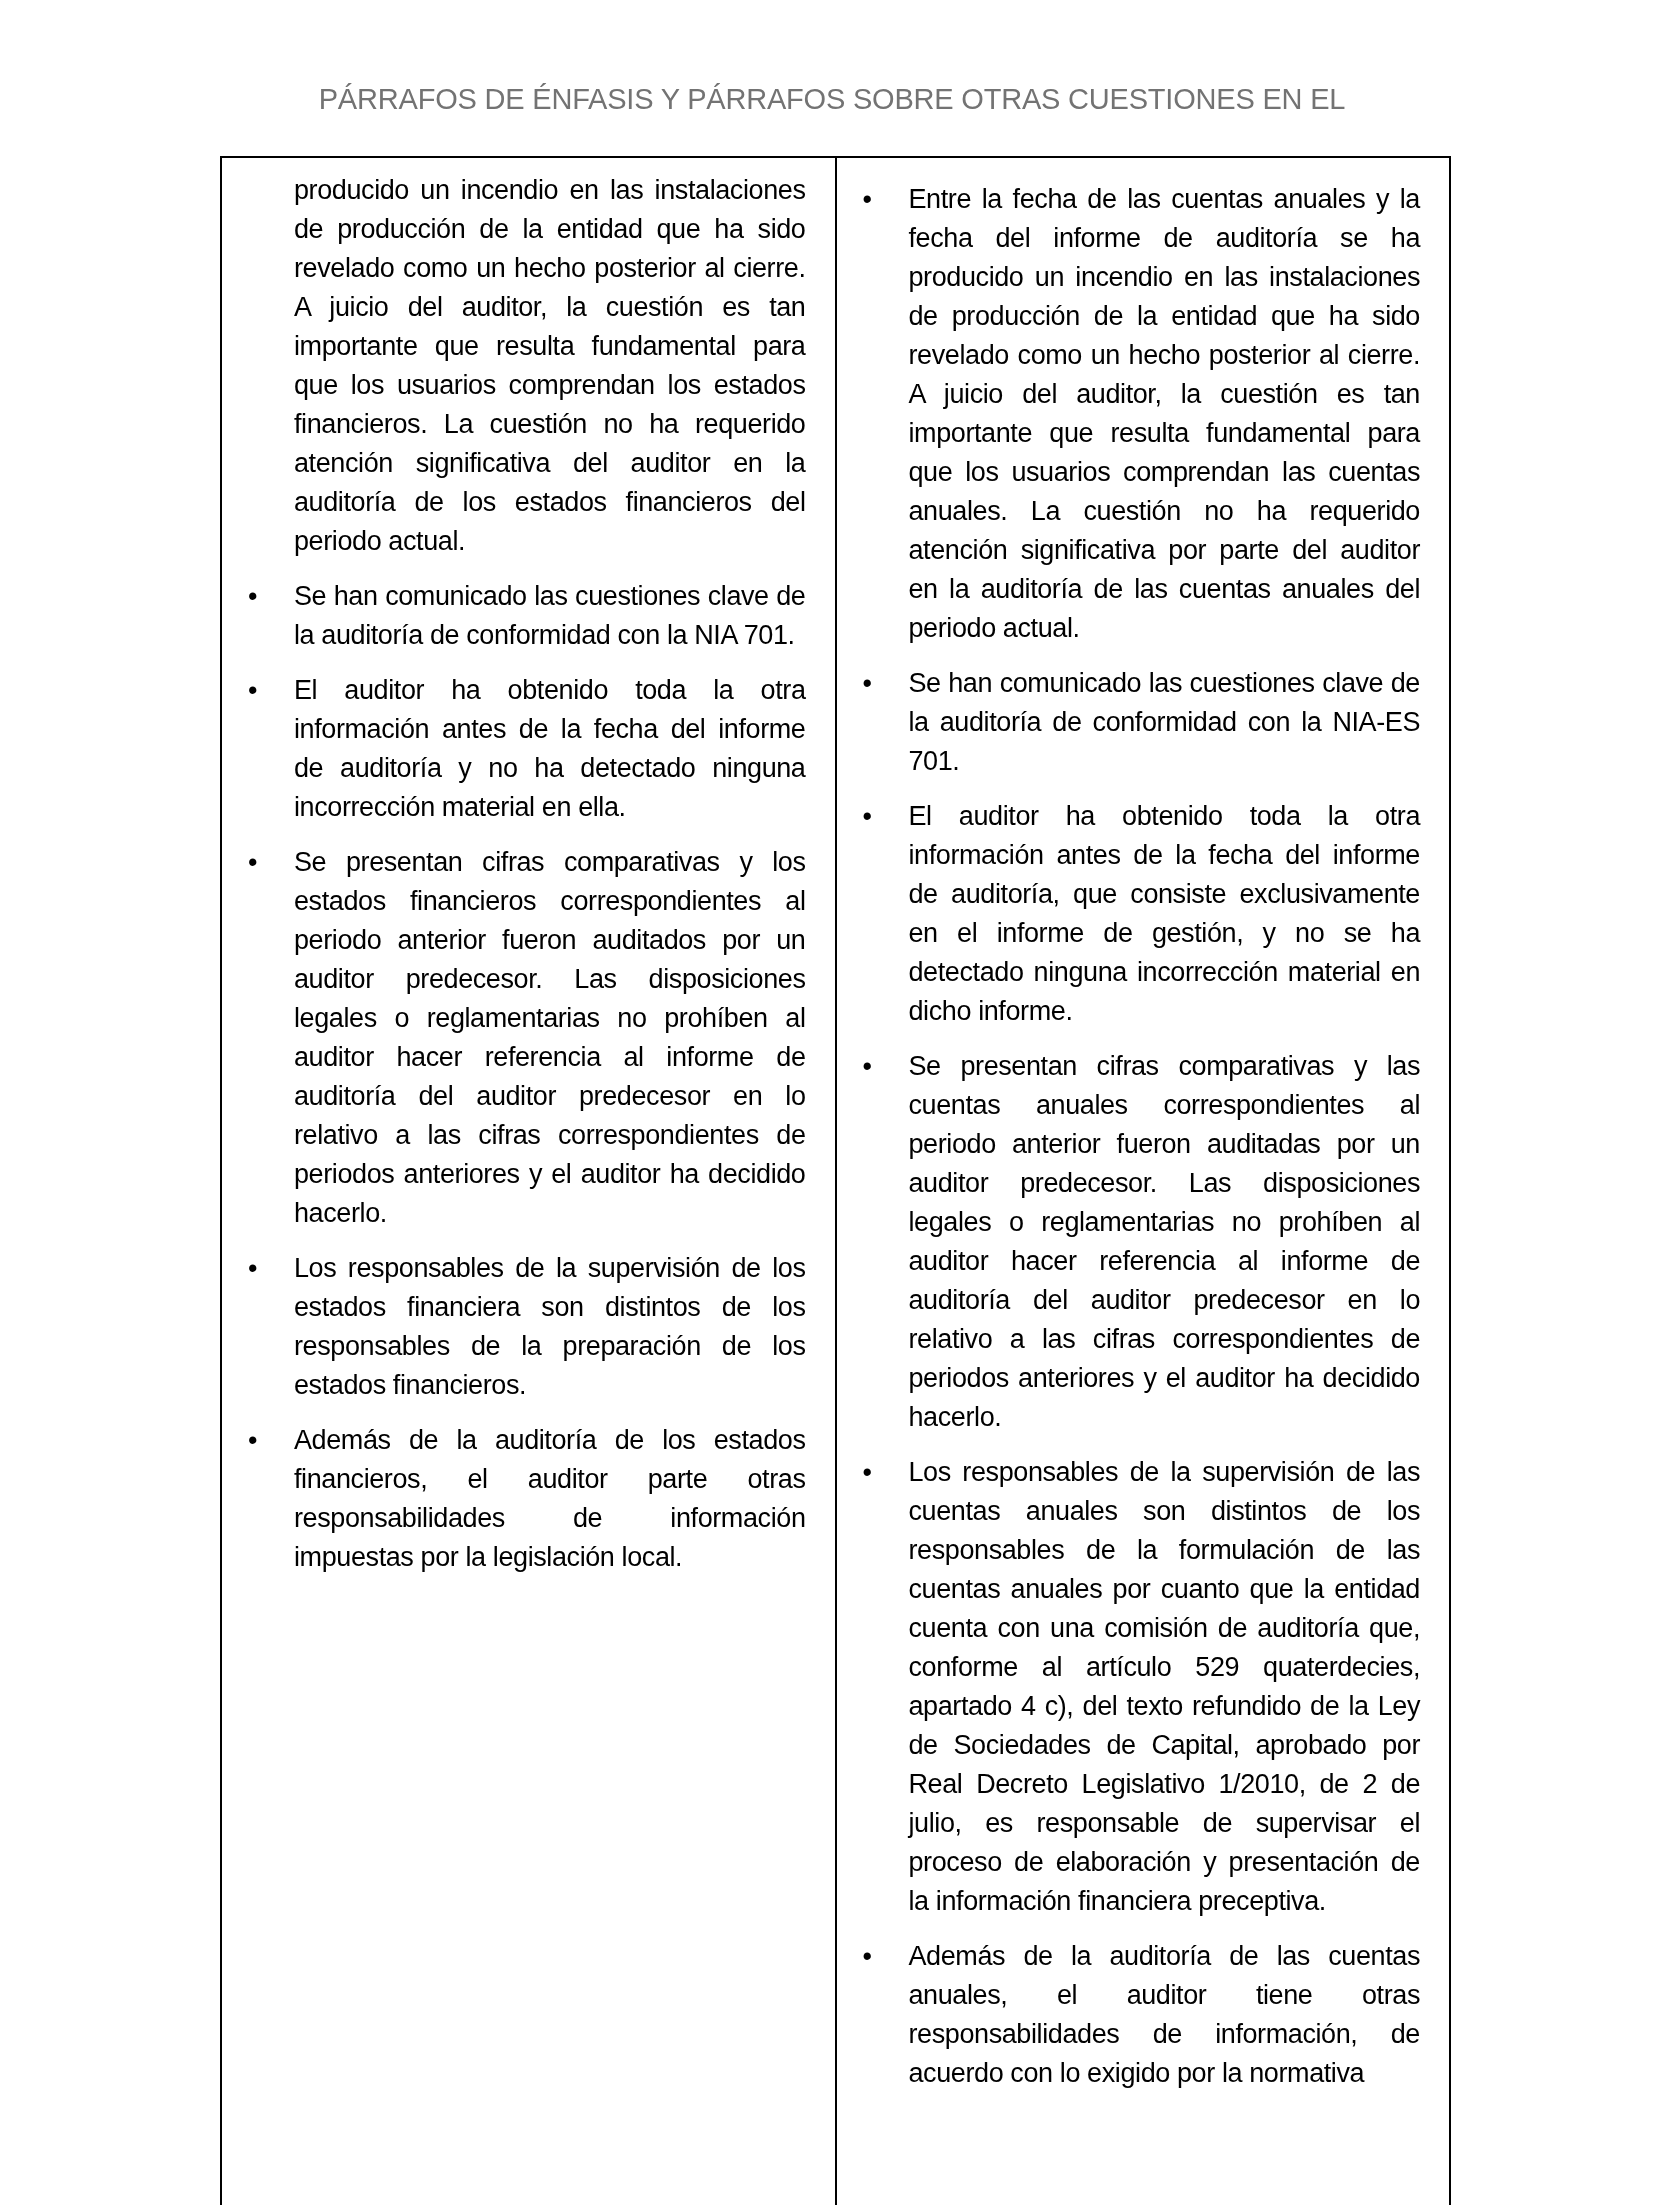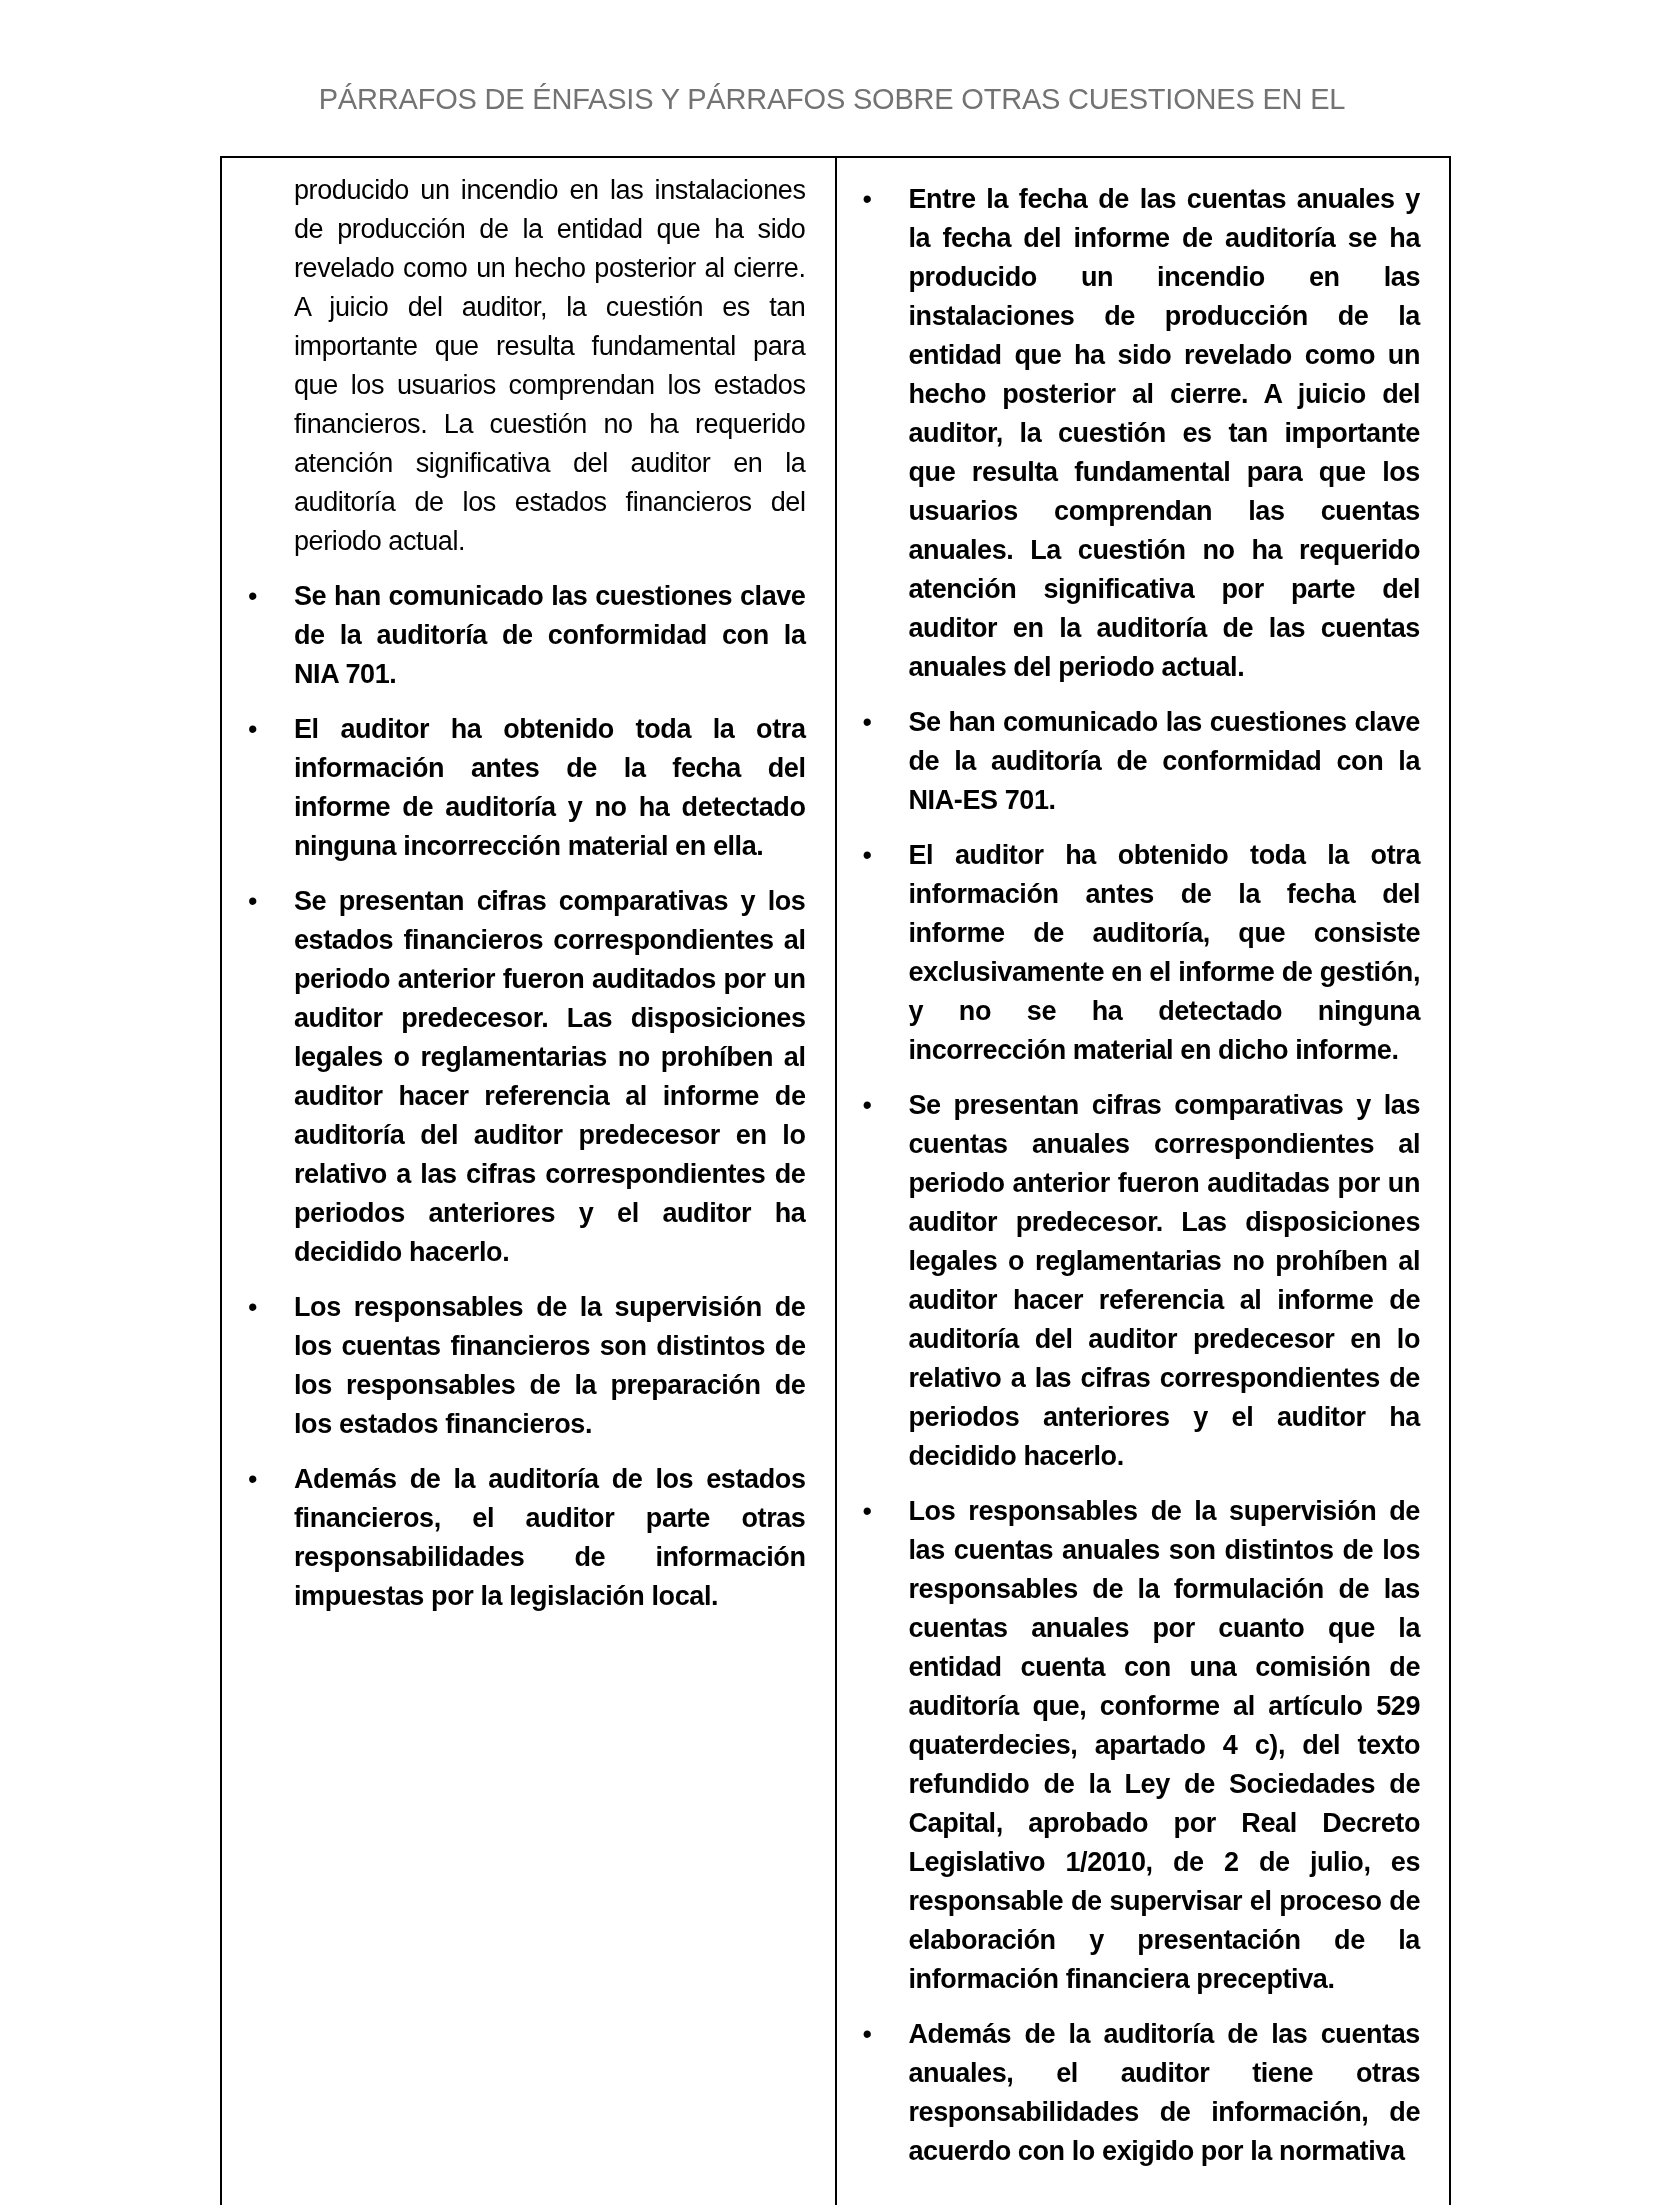--- a/index.html
+++ b/index.html
@@ -58,21 +58,20 @@
   .bullet-item:last-child {
     margin-bottom: 0;
   }
   .bullet-marker {
     flex: 0 0 46px;
     text-align: left;
   }
   .bullet-text {
     flex: 1 1 auto;
     text-align: justify;
-    font-weight: bold;
   }
   .list-right {
     padding-top: 9.5px;
   }
 </style>
 </head>
 <body>
 
 <div class="doc-header">
   <div>PÁRRAFOS DE ÉNFASIS Y PÁRRAFOS SOBRE OTRAS CUESTIONES EN EL</div>
@@ -94,21 +93,21 @@
           <span class="bullet-text">El auditor ha obtenido toda la otra información antes de la fecha del informe de auditoría y no ha detectado ninguna incorrección material en ella.</span>
         </div>
 
         <div class="bullet-item">
           <span class="bullet-marker">•</span>
           <span class="bullet-text">Se presentan cifras comparativas y los estados financieros correspondientes al periodo anterior fueron auditados por un auditor predecesor. Las disposiciones legales o reglamentarias no prohíben al auditor hacer referencia al informe de auditoría del auditor predecesor en lo relativo a las cifras correspondientes de periodos anteriores y el auditor ha decidido hacerlo.</span>
         </div>
 
         <div class="bullet-item">
           <span class="bullet-marker">•</span>
-          <span class="bullet-text">Los responsables de la supervisión de los cuentas financieros son distintos de los responsables de la preparación de los estados financieros.</span>
+          <span class="bullet-text">Los responsables de la supervisión de los estados financiera son distintos de los responsables de la preparación de los estados financieros.</span>
         </div>
 
         <div class="bullet-item">
           <span class="bullet-marker">•</span>
           <span class="bullet-text">Además de la auditoría de los estados financieros, el auditor parte otras responsabilidades de información impuestas por la legislación local.</span>
         </div>
       </div>
   </div>
 
   <div class="cell cell-right">

